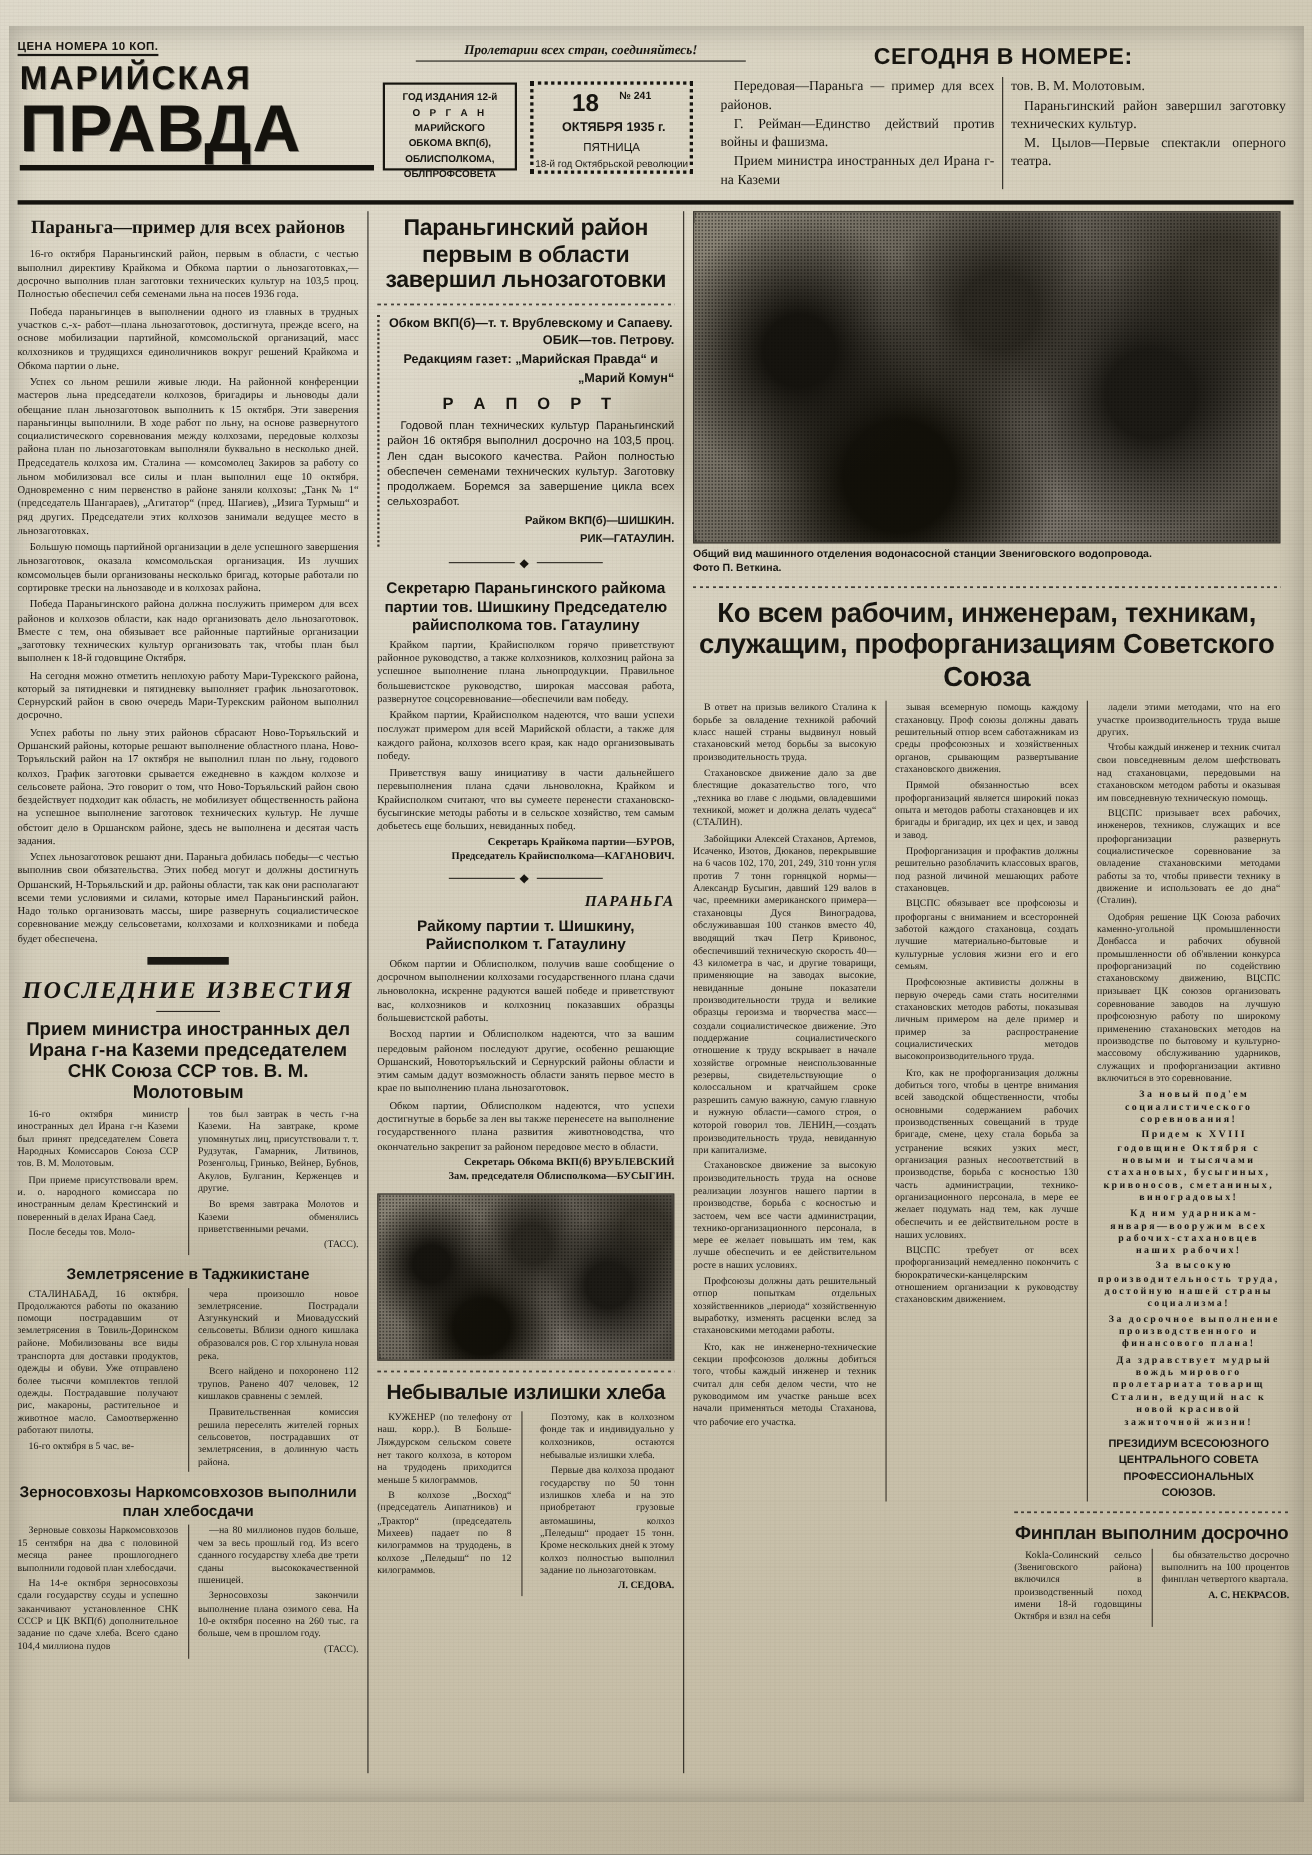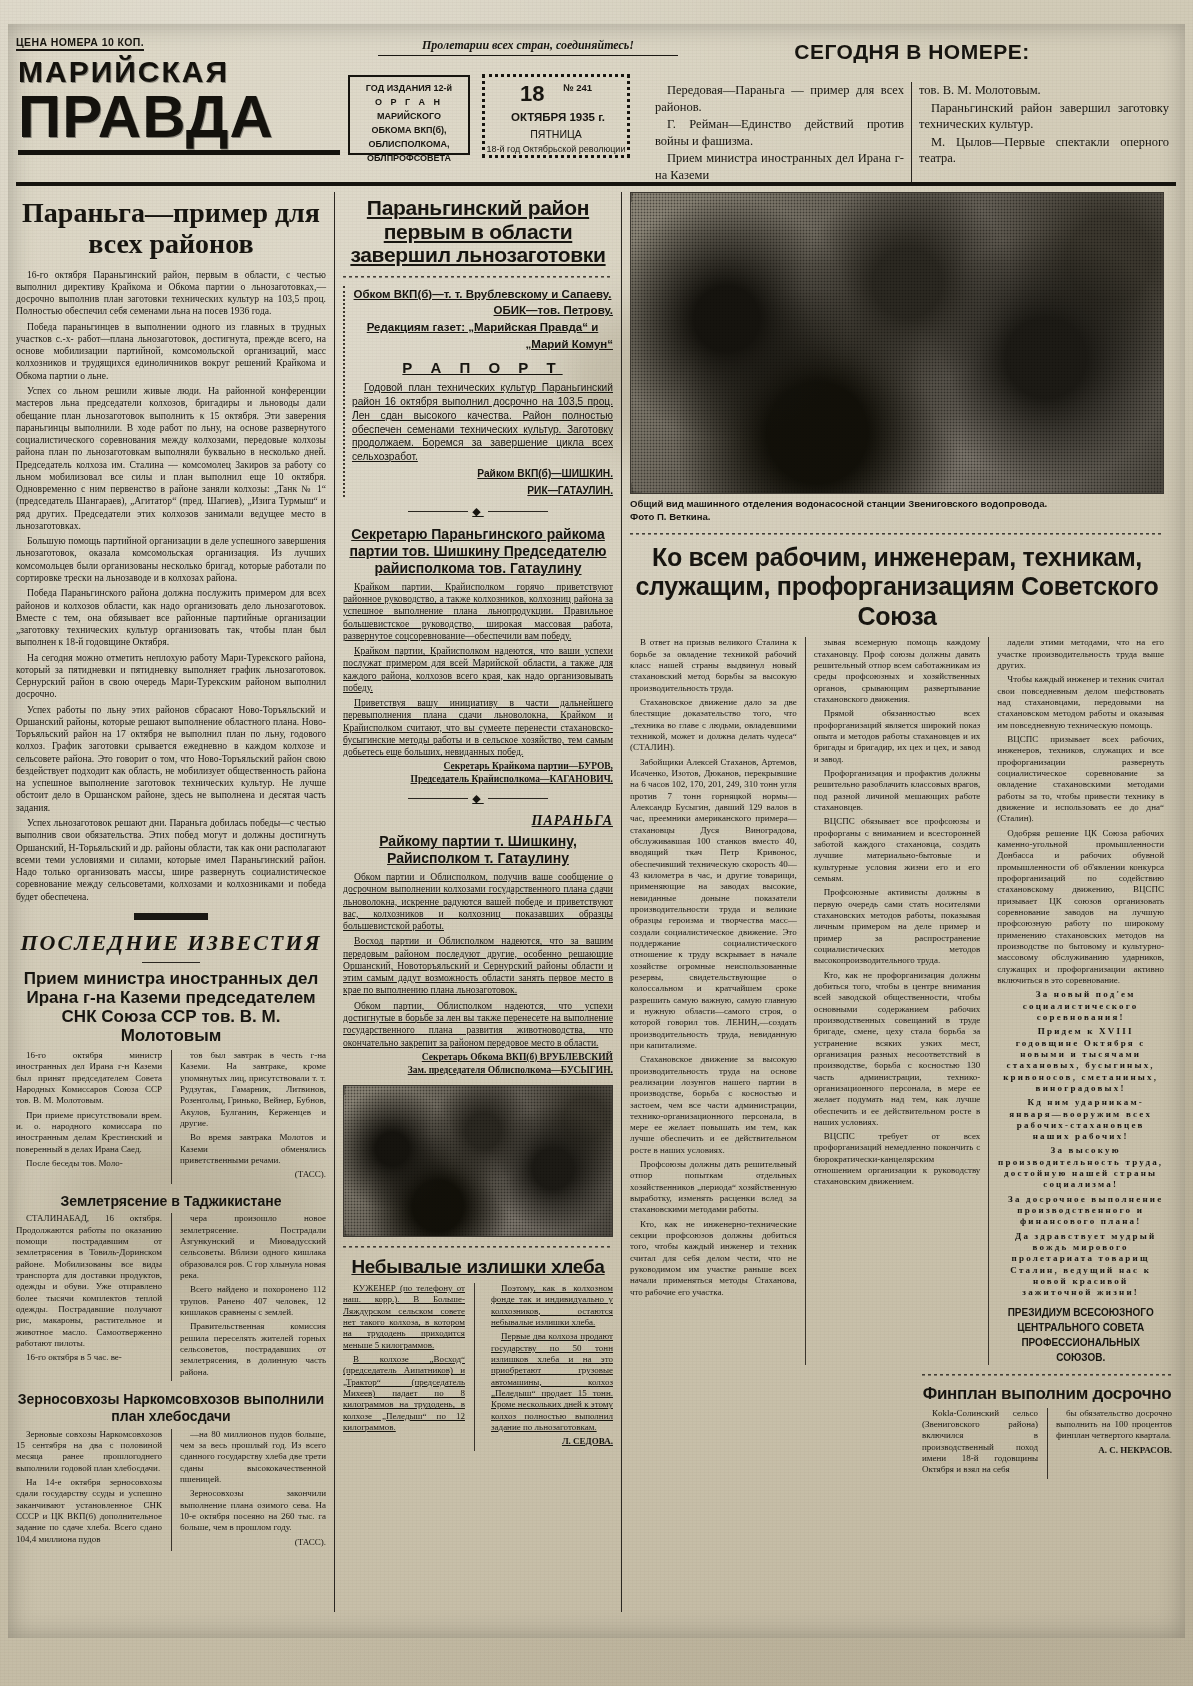--- a/index.html
+++ b/index.html
@@ -53,36 +53,36 @@
            border:3px dotted #16140f;text-align:center;font-family:"Liberation Sans",sans-serif;
            box-sizing:border-box;padding-top:4px;}
   .dnum{display:inline-block;font-size:22px;font-weight:bold;vertical-align:middle;}
   .dissue{display:inline-block;font-size:9.5px;font-weight:bold;vertical-align:top;margin-left:14px;margin-top:1px;}
   .dmon{font-size:11.5px;font-weight:bold;display:inline-block;margin-left:4px;vertical-align:middle;}
   .dday{font-size:10.5px;font-weight:normal;margin-top:3px;}
   .dyear{font-size:9px;margin-top:4px;line-height:1.3;}
 
   .today{position:absolute;left:648px;top:40px;width:528px;}
   .today-h{font-family:"Liberation Sans",sans-serif;font-weight:bold;font-size:21px;text-align:center;letter-spacing:.5px;}
-  .today-cols{display:flex;margin-top:18px;}
+  .today-cols{display:flex;margin-top:6px;}
   .today-c{width:50%;font-size:12.5px;line-height:1.32;text-align:justify;padding:0 7px;box-sizing:border-box;}
   .today-c.left{border-right:1.5px solid #2a2620;}
   .today-c p{margin:0 0 1px;text-indent:12px;}
 
   .header-rule{position:absolute;left:16px;top:182px;width:1160px;border-top:4px solid #16140f;}
 
   
   .cols{position:absolute;left:16px;top:192px;width:1160px;height:1420px;display:flex;}
   .col{box-sizing:border-box;}
   .c1{width:318px;padding-right:8px;}
-  .c2{width:288px;padding:0 8px;border-left:1.5px solid #2a2620;border-right:1.5px solid #2a2620;text-decoration:underline;}
+  .c2{width:288px;padding:0 8px;border-left:1.5px solid #2a2620;border-right:1.5px solid #2a2620;}
   .c3{width:542px;padding-left:8px;}
 
   
-  .hl-a{font-family:"Liberation Serif",serif;font-weight:bold;font-size:28px;line-height:1.1;text-align:center;margin:6px 0 9px;}
+  .hl-a{font-family:"Liberation Serif",serif;font-weight:bold;font-size:17px;line-height:1.1;text-align:center;margin:6px 0 9px;}
   .hl-b{font-family:"Liberation Sans",sans-serif;font-weight:bold;font-size:17px;line-height:1.12;text-align:center;margin:2px 0 5px;}
   .hl-c{font-family:"Liberation Sans",sans-serif;font-weight:bold;font-size:14px;line-height:1.2;text-align:center;margin:4px 0;}
   .hl-ital{font-family:"Liberation Serif",serif;font-style:italic;font-weight:bold;font-size:22px;text-align:center;letter-spacing:2px;margin:8px 0 4px;}
   .hl-ital-sm{font-family:"Liberation Serif",serif;font-style:italic;font-weight:bold;font-size:14px;text-align:right;margin:4px 0 2px;letter-spacing:1px;}
   .bigwhite{font-family:"Liberation Sans",sans-serif;font-weight:bold;font-size:26px;line-height:1.12;text-align:center;margin:4px 0 6px;letter-spacing:-.3px;}
 
   .bodytxt{font-size:9.6px;line-height:1.28;text-align:justify;}
   .bodytxt p{margin:0 0 3px;text-indent:11px;}
   .tiny{font-size:9px;line-height:1.26;text-align:justify;}
   .tiny p{margin:0 0 3px;text-indent:10px;}

